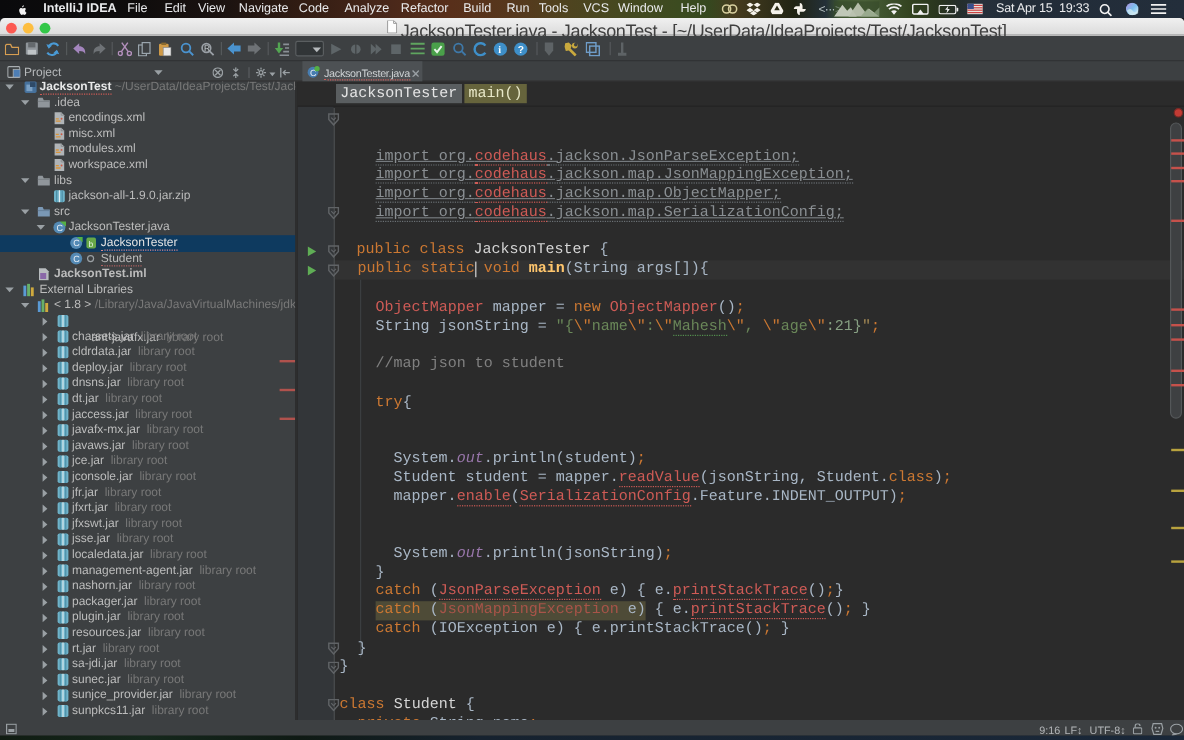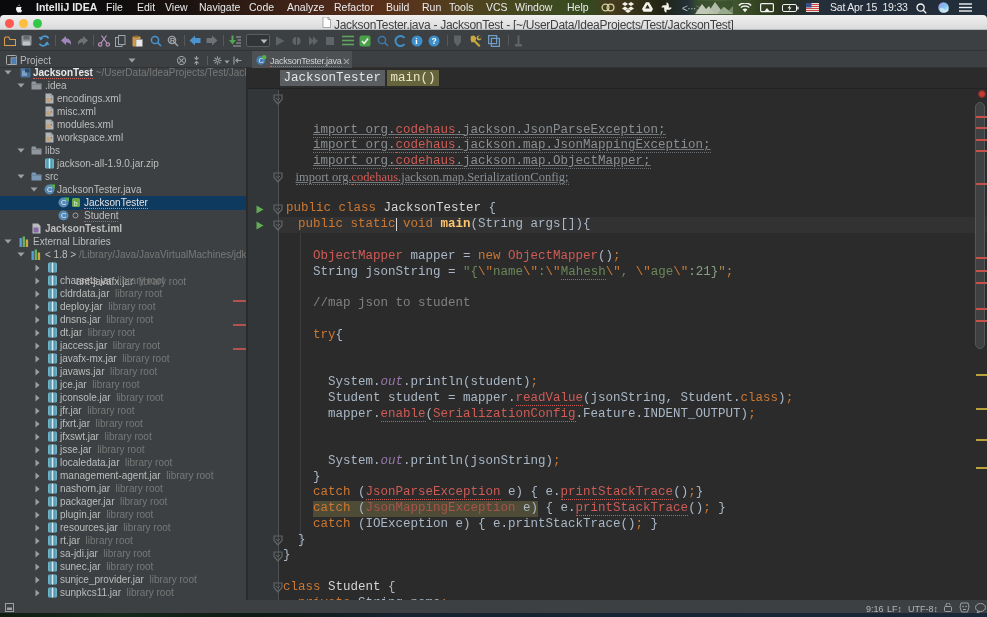--- a/index.html
+++ b/index.html
@@ -10,21 +10,21 @@
     #0a0a0c 0px, #0e0c0c 110px, #1c1310 190px, #331d13 255px, #48271a 320px,
     #582f1a 375px, #56381d 430px, #4f431f 470px, #464820 515px, #3c4b20 565px,
     #35481f 590px, #463b1e 612px, #34311a 638px, #212413 662px, #233038 688px,
     #3f5631 700px, #4a6039 720px, #3e522d 738px, #32421f 760px, #28331f 785px,
     #252e2c 800px, #26303a 815px, #222c38 850px, #232e3b 987px);
   color:#e9eaec; font-size:10.5px; }
 .mi { position:absolute; top:1px; line-height:13px; white-space:nowrap; }
 #titlebar { position:absolute; left:0; top:15px; width:987px; height:15px;
   background:linear-gradient(180deg,#f0f0f0,#dbdbdb); border-bottom:1px solid #b9b9b9; border-radius:4px 4px 0 0;}
 .tl { position:absolute; top:19px; width:9px; height:9px; border-radius:50%; }
-#wtitle { position:absolute; top:18px; left:322px; font-size:12px; letter-spacing:-0.28px; color:#404040; }
+#wtitle { position:absolute; top:18px; left:322px; font-size:15px; letter-spacing:-0.28px; color:#404040; }
 #toolbar { position:absolute; left:0; top:30px; width:987px; height:21px; background:#3d4042; border-bottom:1px solid #313335;}
 .tsep { position:absolute; top:35px; width:1px; height:11px; background:#55595b; }
 #hdrrow { position:absolute; left:0; top:51px; width:987px; height:17px; background:#3d4042; border-bottom:1px solid #323232;}
 #ptab { position:absolute; left:252px; top:51px; width:100px; height:17px; background:#4d5154; }
 #ppanel { position:absolute; left:0; top:68px; width:247px; height:532px; background:#3d4042; overflow:hidden; border-right:1px solid #2a2a2a;}
 .trow { position:absolute; height:13px; line-height:13px; font-size:10px; color:#bcbcbc; white-space:nowrap; }
 .gray { color:#787878; }
 #editor { position:absolute; left:248px; top:68px; width:739px; height:532px; background:#2b2b2b; overflow:hidden;}
 .chip { position:absolute; top:2px; height:16px; line-height:16px; font-family:"Liberation Mono",monospace; font-size:12.5px; padding:0 3.5px; }
 .cl { position:absolute; white-space:pre; font-family:"Liberation Mono",monospace; font-size:12.5px; line-height:15.77px; color:#a9b7c6; }
@@ -724,22 +724,22 @@
 <div class="chip" style="left:139px;background:#66643c;color:#e8e8c8;">main()</div>
 <div class="abs" style="left:0;top:20px;width:739px;height:1px;background:#232323;"></div>
 <div class="abs" style="left:0;top:149.26px;width:739px;height:15.77px;background:#323232;"></div>
 <div class="abs" style="left:65.0132px;top:433.12px;width:225.09900000000002px;height:15.77px;background:#4e4b37;"></div>
 <div class="abs" style="left:0px;top:21px;width:29.5px;height:511px;background:#333639;"></div>
 <div class="abs" style="left:29.5px;top:22px;width:1px;height:510px;background:#4e5254;"></div>
 <div class="abs" style="left:51.5px;top:165.03px;width:1px;height:315.4px;background:#3b3e40;"></div>
 <div class="cl" style="left:35px;top:54.63999999999999px;">    <span class="gi">import org.</span><span class="gie">codehaus</span><span class="gi">.jackson.JsonParseException;</span></div>
 <div class="cl" style="left:35px;top:70.41px;">    <span class="gi">import org.</span><span class="gie">codehaus</span><span class="gi">.jackson.map.JsonMappingException;</span></div>
 <div class="cl" style="left:35px;top:86.17999999999999px;">    <span class="gi">import org.</span><span class="gie">codehaus</span><span class="gi">.jackson.map.ObjectMapper;</span></div>
-<div class="cl" style="left:35px;top:101.94999999999999px;font-family:Liberation Serif, serif;">    <span class="gi">import org.</span><span class="gie">codehaus</span><span class="gi">.jackson.map.SerializationConfig;</span></div>
-<div class="cl" style="left:38px;top:133.49px;text-align:right;"><span class="kw">public class</span> <span class="cls">JacksonTester</span> {</div>
+<div class="cl" style="left:35px;top:101.94999999999999px;">    <span class="gi">import org.</span><span class="gie">codehaus</span><span class="gi">.jackson.map.SerializationConfig;</span></div>
+<div class="cl" style="left:49px;top:133.49px;text-align:right;"><span class="kw">public class</span> <span class="cls">JacksonTester</span> {</div>
 <div class="cl" style="left:35px;top:149.26px;">  <span class="kw">public static void</span> <span class="mth">main</span>(String args[]){</div>
 <div class="cl" style="left:35px;top:180.79999999999998px;">    <span class="err">ObjectMapper</span> mapper = <span class="kw">new</span> <span class="err">ObjectMapper</span>()<span class="kw">;</span></div>
 <div class="cl" style="left:35px;top:196.57px;">    String jsonString = <span class="str">"{</span><span class="kw">\"</span><span class="str">name</span><span class="kw">\"</span><span class="str">:</span><span class="kw">\"</span><span class="str wavyg">Mahesh</span><span class="kw">\"</span><span class="str">, </span><span class="kw">\"</span><span class="str">age</span><span class="kw">\"</span><span style="color:#87a083;">:21}</span><span style="color:#a58a55;">"</span><span class="kw">;</span></div>
 <div class="cl" style="left:35px;top:228.10999999999999px;">    <span class="cmt">//map json to student</span></div>
 <div class="cl" style="left:35px;top:259.65px;">    <span class="kw">try</span>{</div>
 <div class="cl" style="left:35px;top:275.41999999999996px;margin-top:48px;">      Student student = mapper.<span class="err wavyr">readValue</span>(jsonString, Student.<span class="kw">class</span>)<span class="kw">;</span></div>
 <div class="cl" style="left:35px;top:306.96000000000004px;">      System.<span class="fld">out</span>.println(student)<span class="kw">;</span></div>
 <div class="cl" style="left:35px;top:338.5px;">      mapper.<span class="err wavyr">enable</span>(<span class="err wavyr">SerializationConfig</span>.Feature.INDENT_OUTPUT)<span class="kw">;</span></div>
 <div class="cl" style="left:35px;top:385.80999999999995px;">      System.<span class="fld">out</span>.println(jsonString)<span class="kw">;</span></div>
 <div class="cl" style="left:35px;top:401.58000000000004px;">    }</div>

